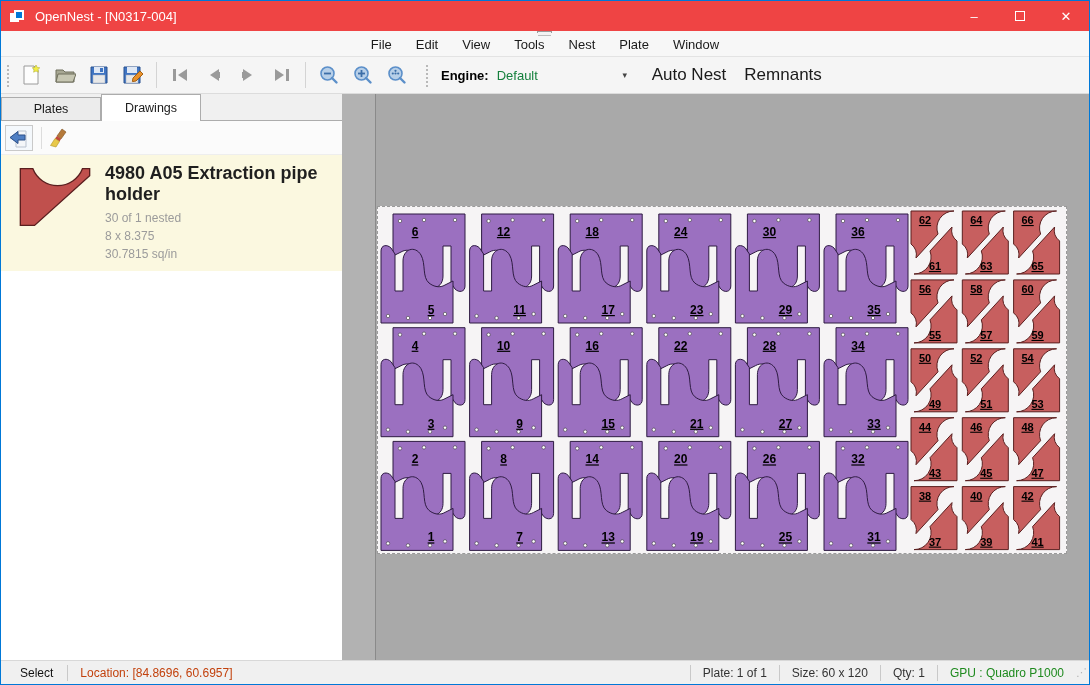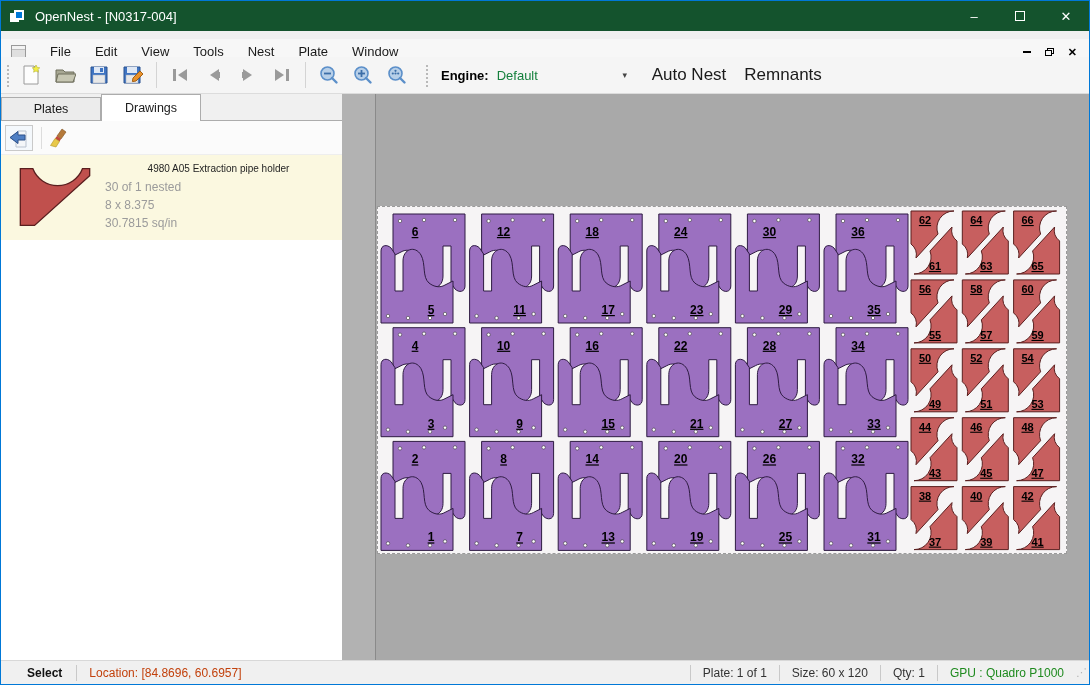--- a/index.html
+++ b/index.html
@@ -1,32 +1,32 @@
 <!DOCTYPE html>
 <html><head>
 <meta charset="utf-8">
 <style>
   * { margin:0; padding:0; box-sizing:border-box; }
   html,body { width:1090px; height:685px; font-family:"Liberation Sans", sans-serif; }
   .window { position:relative; width:1090px; height:685px; background:#f0f0f0;
             border:1px solid #0078d7; overflow:hidden; }
 
   
-  .titlebar { position:absolute; left:0; top:0; width:100%; height:30px; background:#14532d;
+  .titlebar { position:absolute; left:0; top:0; width:100%; height:30px; background:#ef4444;
               display:flex; align-items:center; color:#fff; font-size:13px; }
   .app-icon { width:15px; height:13px; margin:0 10px 0 9px; position:relative; }
   .app-icon .b1 { position:absolute; left:0; top:3px; width:9px; height:9px; background:#fff; }
   .app-icon .b2 { position:absolute; left:4px; top:0; width:10px; height:10px; border:2px solid #fff; background:#0078d7; }
   .win-controls { margin-left:auto; display:flex; height:100%; }
   .win-btn { width:46px; height:100%; display:flex; align-items:center; justify-content:center; color:#fff; font-size:13px; }
   .max-glyph { width:10px; height:10px; border:1px solid #fff; display:inline-block; }
 
   
-  .menubar { position:absolute; left:0; top:38px; width:100%; height:26px; background:#f7f7f7;
-             display:flex; align-items:center; font-size:13px; color:#1a1a1a; border-bottom:1px solid #e3e3e3; }
+  .menubar { position:absolute; left:0; top:30px; width:100%; height:26px; background:#f7f7f7;
+             display:flex; align-items:center; font-size:13px; color:#1a1a1a; border-bottom:1px solid #e3e3e3;flex-direction:column; }
   .mdi-doc-icon { width:15px; height:13px; margin:0 12px 0 10px; background:#dfdfdf; border:1px solid #9a9a9a; position:relative; }
   .mdi-doc-icon::before { content:""; position:absolute; left:0; top:0; right:0; height:3px; background:#f3f3f3; border-bottom:1px solid #bdbdbd; }
   .menu-item { padding:4px 12px; cursor:default; }
   .mdi-controls { margin-left:auto; display:flex; align-items:center; gap:14px; padding-right:12px; }
   .mdi-btn { color:#000; font-size:11px; font-weight:bold; line-height:10px; }
   .mdi-min { width:8px; height:2px; background:#000; display:inline-block; }
   .mdi-restore { width:9px; height:8px; position:relative; display:inline-block; }
   .mdi-restore i { position:absolute; border:1px solid #000; background:#f7f7f7; }
   .mdi-restore .r1 { left:2px; top:0; width:7px; height:6px; }
   .mdi-restore .r2 { left:0; top:2px; width:7px; height:6px; }
@@ -51,33 +51,33 @@
   .tab { width:100px; display:flex; align-items:center; justify-content:center; font-size:12.5px; color:#1a1a1a;
          border:1px solid #acacac; border-bottom:none; background:#ececec; margin-top:3px; }
   .tab.active { background:#fff; margin-top:0; height:27px; position:relative; z-index:2; }
   .minibar { height:34px; background:#fbfbfb; display:flex; align-items:center; padding-left:4px; border-bottom:1px solid #eee; }
   .mini-btn { width:28px; height:26px; display:flex; align-items:center; justify-content:center; margin-right:4px; }
   .mini-btn.framed { border:1px solid #c9c9c9; background:#f4f8fc; }
   .mini-sep { width:1px; height:22px; background:#ddd; margin:0 4px; }
   .draw-list { background:#fff; }
   .draw-item { background:#fbf8e0; padding:8px 10px 8px 104px; position:relative; min-height:82px; margin-bottom:3px; }
   .draw-thumb { position:absolute; left:14px; top:10px; }
-  .draw-title { font-size:10px; font-weight:normal; color:#1f1f1f; margin-bottom:4px;text-align:center; }
+  .draw-title { font-size:18px; font-weight:bold; color:#1f1f1f; margin-bottom:4px; }
   .draw-sub { font-size:12px; color:#9b9b9b; line-height:1.5; }
 
   
   .canvas { position:absolute; left:341px; top:93px; width:748px; height:566px; background:#a9a9a9; }
   .splitter { position:absolute; left:0; top:0; width:34px; height:100%; background:#b2b2b2; border-right:1px solid #8a8a8a; }
   .plate { position:absolute; left:35px; top:112px; width:690px; height:348px;
            background:#f6f4f5; border:1px dashed #9a9a9a; }
 
   
   .statusbar { position:absolute; left:0; top:659px; width:100%; height:24px; background:#f0f0f0;
                border-top:1px solid #d8d8d8; display:flex; align-items:center; font-size:12px; color:#444; }
-  .sb-mode { font-weight:bold; color:#111; padding:0 14px 0 26px; }
+  .sb-mode { font-weight:normal; color:#111; padding:0 14px 0 19px; }
   .sb-sep { width:1px; height:16px; background:#c9c9c9; }
   .sb-loc { color:#c2410c; padding:0 12px; }
   .sb-right { margin-left:auto; display:flex; align-items:center; height:100%; }
   .sb-seg { padding:0 12px; color:#333; }
   .sb-grip { color:#b5b5b5; font-size:11px; padding-right:3px; letter-spacing:-1px; }
 </style>
 </head>
 <body>
 
 <div class="window">

